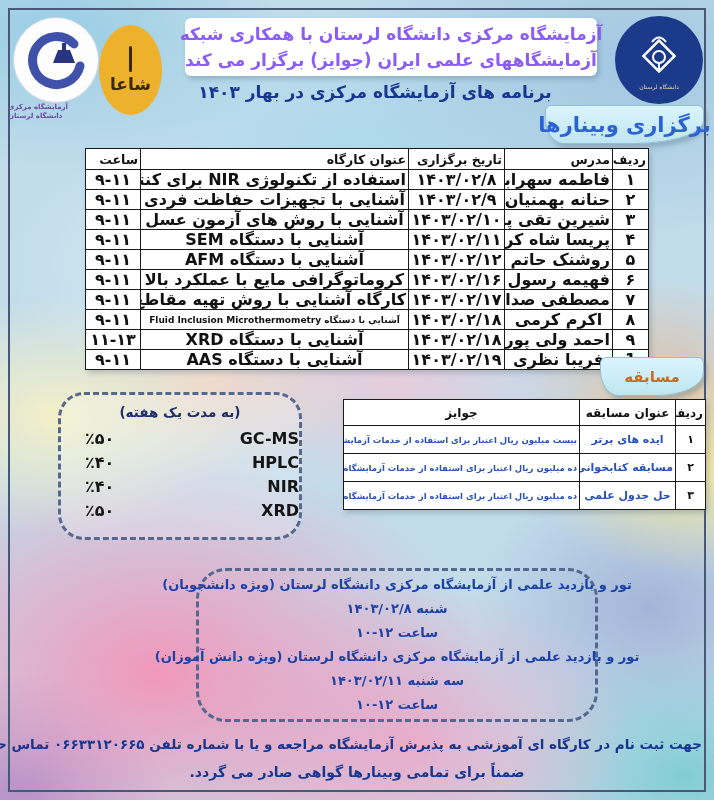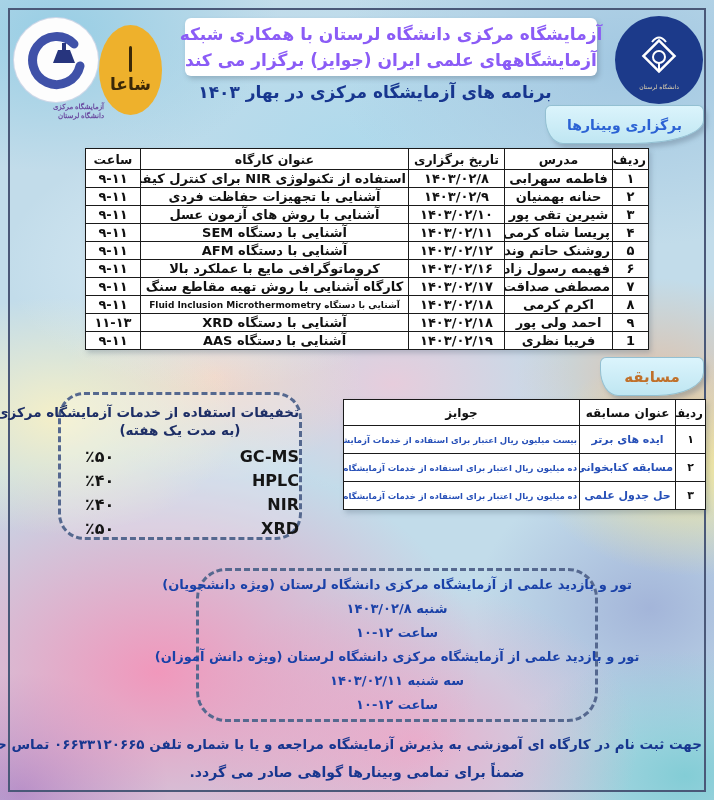--- a/index.html
+++ b/index.html
@@ -35,36 +35,36 @@
   .uni-logo{left:615px; top:16px; width:88px; height:88px; border-radius:50%;
     background:#1c3a8a; display:flex; flex-direction:column; align-items:center; justify-content:center;}
   .uni-caption{font-size:6px; color:#e8d8b0; margin-top:1px; white-space:nowrap;}
   .shaa-logo{left:99px; top:25px; width:63px; height:90px; border-radius:50%;
     background:#eeb12c; display:flex; flex-direction:column; align-items:center; justify-content:center;}
   .shaa-bar{width:3px; height:26px; background:#3a2808; border-radius:2px; margin-bottom:2px;}
   .shaa-word{font-size:17px; font-weight:bold; color:#3a2808;}
   .lab-logo{left:14px; top:18px; width:84px; height:84px; border-radius:50%;
     background:#fdfdfd; display:flex; align-items:center; justify-content:center;
     box-shadow:0 0 0 1px #cfd8e8;}
-  .lab-caption{left:8px; top:103px; width:96px; text-align:right; font-size:7px; font-weight:bold; color:#6a4aa0; line-height:9px;font-family:Liberation Serif, serif;}
+  .lab-caption{left:8px; top:103px; width:96px; text-align:left; font-size:7px; font-weight:bold; color:#6a4aa0; line-height:9px;}
   
   .ribbon{background:linear-gradient(180deg,#dbf4fc,#bfe6f2);
     border:1px solid #93c0d2; box-shadow:3px 4px 4px rgba(90,110,130,.35);
     border-radius:6px 6px 45% 18px / 6px 6px 60% 26px;
     display:flex; align-items:center; justify-content:center; font-weight:bold; white-space:nowrap;}
-  .ribbon-webinars{left:545px; top:105px; width:157px; height:37px; font-size:14px; color:#2b62d4;}
+  .ribbon-webinars{left:545px; top:105px; width:157px; height:37px; font-size:21px; color:#2b62d4;}
   .ribbon-competition{left:600px; top:357px; width:102px; height:37px; font-size:15px; color:#c0702a;}
   
   table.sched{border-collapse:collapse; direction:rtl; table-layout:fixed; background:#fff;
     box-shadow:2px 3px 5px rgba(80,100,120,.3);}
   .sched th,.sched td{border:1.5px solid #1a1a1a; font-weight:bold; text-align:center;
     color:#111; overflow:hidden; white-space:nowrap; padding:0 2px;}
   .webinar-table{left:85px; top:148px; width:563px;}
-  .webinar-table th{height:20px; font-size:12.5px;}
-  .webinar-table td{height:17px; font-size:13px;}
+  .webinar-table th{height:20px; font-size:12.5px;text-align:right;}
+  .webinar-table td{height:17px; font-size:16px;}
   .comp-table{left:343px; top:399px; width:362px;}
   .comp-table th{height:25px; font-size:12px;}
   .comp-table td{height:27px; font-size:11px;}
   .comp-table td.blue{color:#2750b8;}
   .comp-table td.prize{font-size:8.5px; color:#2750b8;}
   td.ltr{direction:ltr;}
   td.small{font-size:9px;}
   
   .disc-box{left:58px; top:392px; width:244px; height:148px;
     border:3px dashed #55688f; border-radius:26px; background:rgba(255,255,255,.22);
@@ -239,21 +239,20 @@
     </tr>
     <tr>
       <td>۳</td>
       <td class="blue">حل جدول علمی</td>
       <td class="prize">ده میلیون ریال اعتبار برای استفاده از خدمات آزمایشگاه مرکزی (۵ نفر)</td>
     </tr>
   </tbody>
     </table>
 
   <div class="abs disc-box">
-    <div class="disc-title">تخفیفات استفاده از خدمات آزمایشگاه مرکزی</div>
     <div class="disc-title">(به مدت یک هفته)</div>
     <div style="height:6px"></div>
     <div class="disc-row">
       <span class="disc-pct">٪۵۰</span>
       <span>GC-MS</span>
     </div>
     <div class="disc-row">
       <span class="disc-pct">٪۴۰</span>
       <span>HPLC</span>
     </div>

